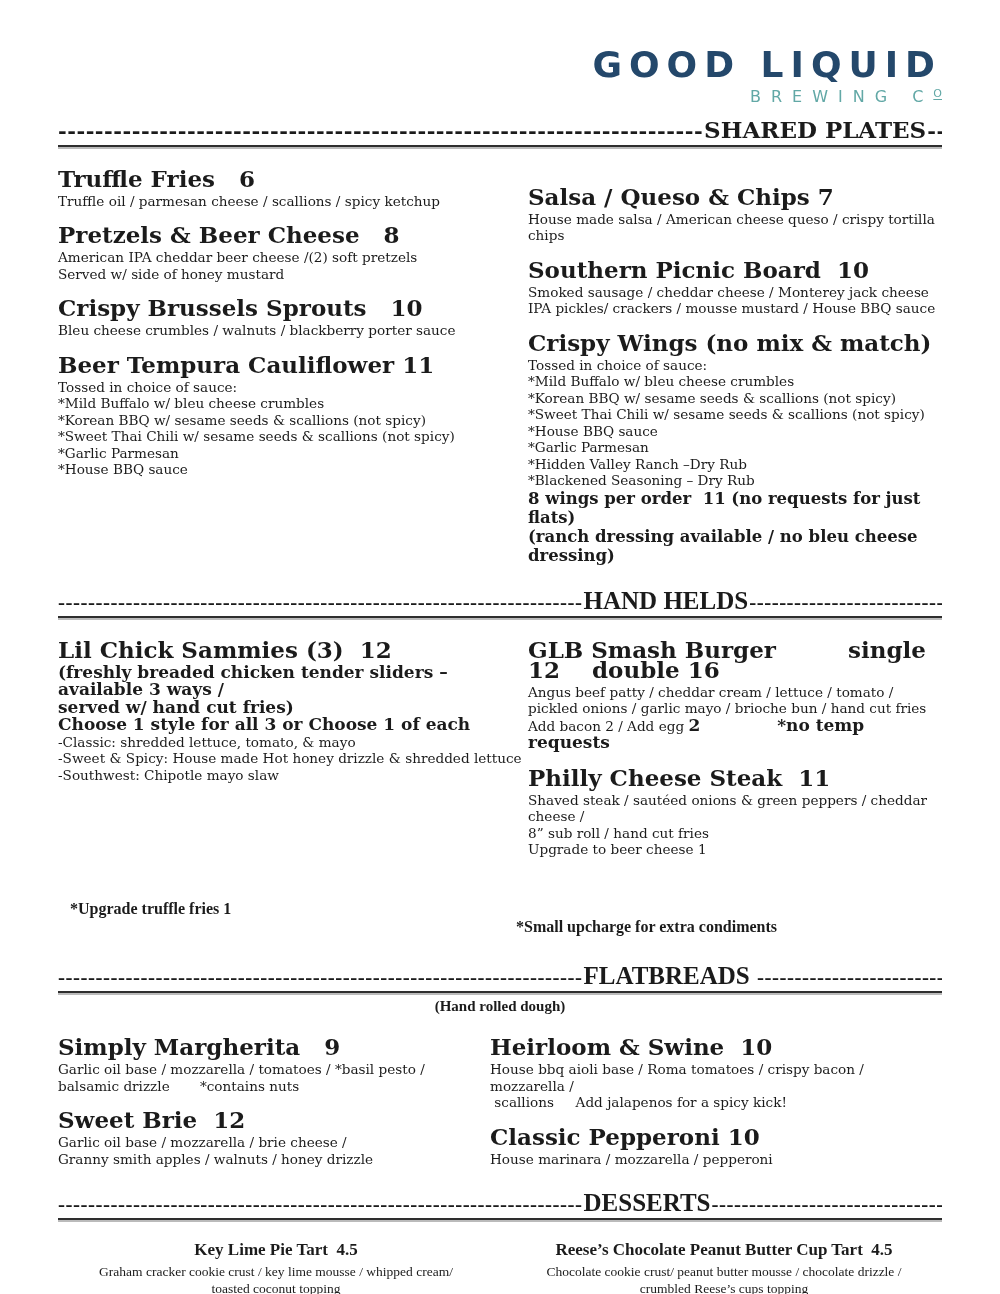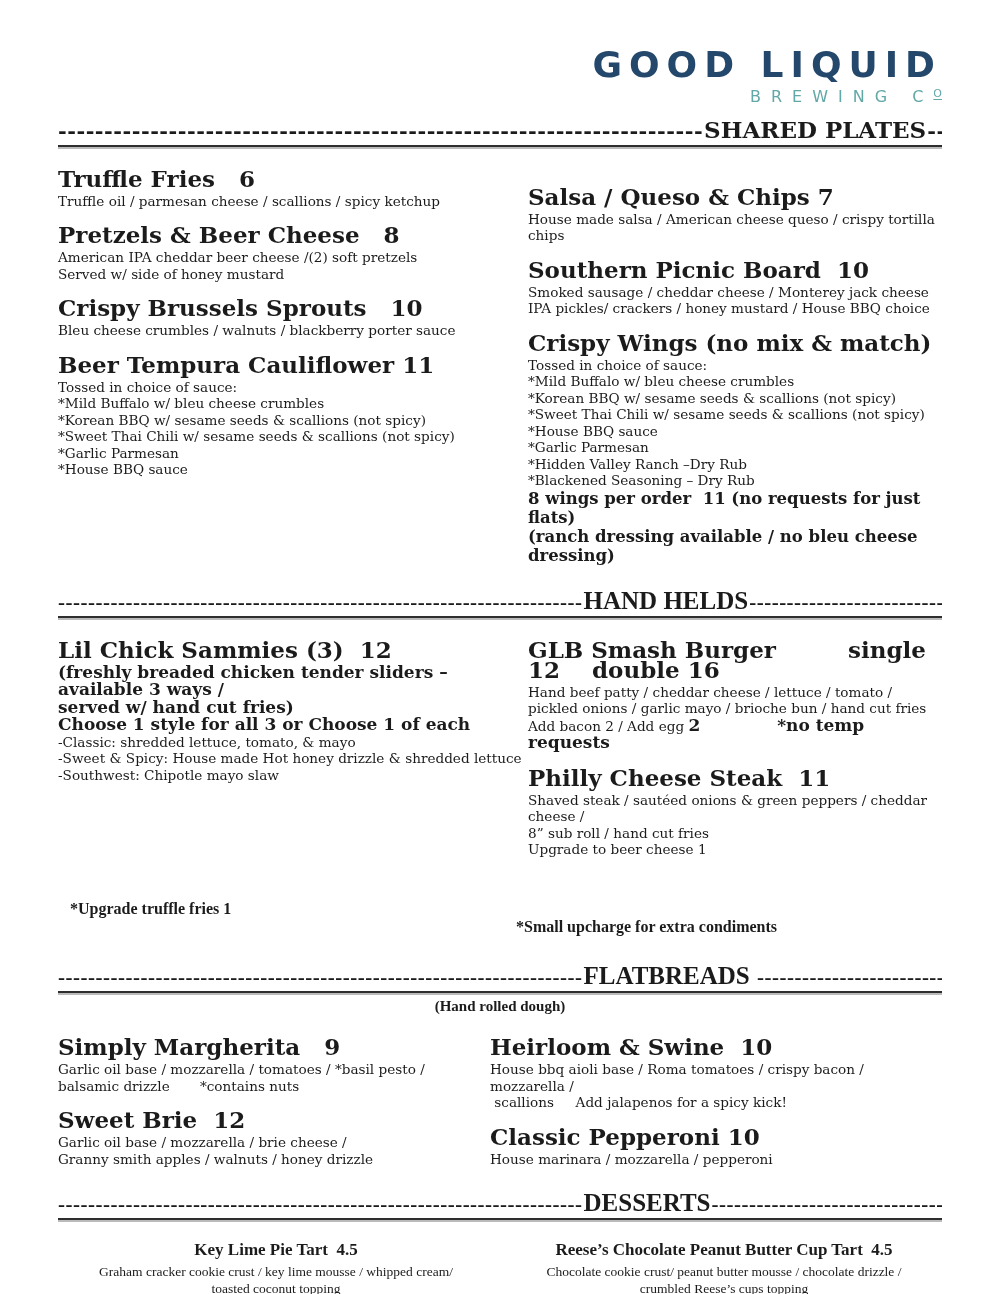--- a/index.html
+++ b/index.html
@@ -115,21 +115,21 @@
       </div>
     </div>
     <div class="col col-pad">
       <div class="item">
         <div class="item-name">Salsa / Queso &amp; Chips 7</div>
         <div class="line">House made salsa / American cheese queso / crispy tortilla chips</div>
       </div>
       <div class="item">
         <div class="item-name">Southern Picnic Board  10</div>
         <div class="line">Smoked sausage / cheddar cheese / Monterey jack cheese</div>
-        <div class="line">IPA pickles/ crackers / honey mustard / House BBQ choice</div>
+        <div class="line">IPA pickles/ crackers / mousse mustard / House BBQ sauce</div>
       </div>
       <div class="item">
         <div class="item-name">Crispy Wings (no mix &amp; match)</div>
         <div class="line">Tossed in choice of sauce:</div>
         <div class="line">*Mild Buffalo w/ bleu cheese crumbles</div>
         <div class="line">*Korean BBQ w/ sesame seeds &amp; scallions (not spicy)</div>
         <div class="line">*Sweet Thai Chili w/ sesame seeds &amp; scallions (not spicy)</div>
         <div class="line">*House BBQ sauce</div>
         <div class="line">*Garlic Parmesan</div>
         <div class="line">*Hidden Valley Ranch –Dry Rub</div>
@@ -150,21 +150,21 @@
         <div class="bline">served w/ hand cut fries)</div>
         <div class="bline">Choose 1 style for all 3 or Choose 1 of each</div>
         <div class="line">-Classic: shredded lettuce, tomato, &amp; mayo</div>
         <div class="line">-Sweet &amp; Spicy: House made Hot honey drizzle &amp; shredded lettuce</div>
         <div class="line">-Southwest: Chipotle mayo slaw</div>
       </div>
     </div>
     <div class="col">
       <div class="item">
         <div class="item-name">GLB Smash Burger         single 12    double 16</div>
-        <div class="line">Hand beef patty / cheddar cheese / lettuce / tomato /</div>
+        <div class="line">Angus beef patty / cheddar cream / lettuce / tomato /</div>
         <div class="line">pickled onions / garlic mayo / brioche bun / hand cut fries</div>
         <div class="line"><span>Add bacon 2 / Add egg </span><span class="bline">2             *no temp requests</span></div>
       </div>
       <div class="item">
         <div class="item-name">Philly Cheese Steak  11</div>
         <div class="line">Shaved steak / sautéed onions &amp; green peppers / cheddar cheese /</div>
         <div class="line">8” sub roll / hand cut fries</div>
         <div class="line">Upgrade to beer cheese 1</div>
       </div>
     </div>

